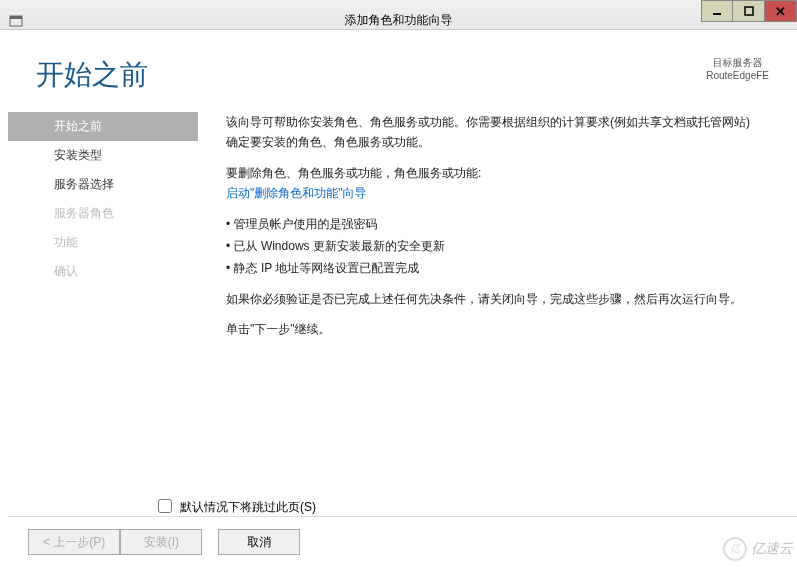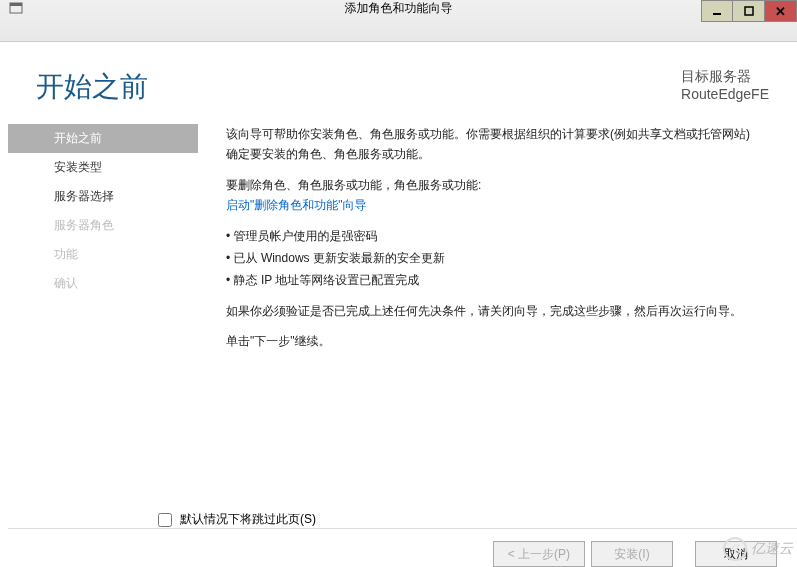--- a/index.html
+++ b/index.html
@@ -1,49 +1,49 @@
 <!DOCTYPE html>
 <html><head>
 <meta charset="utf-8">
 <style>
 * { box-sizing: border-box; margin: 0; padding: 0; }
 body { font-family: "Microsoft YaHei", "Segoe UI", sans-serif; background: #fff; width: 797px; height: 567px; overflow: hidden; }
 
-.titlebar { height: 42px; background: linear-gradient(#f0f0f0,#e8e8e8); border-bottom: 1px solid #ccc; display: flex; align-items: flex-start; position: relative; }
+.titlebar { height: 30px; background: linear-gradient(#f0f0f0,#e8e8e8); border-bottom: 1px solid #ccc; display: flex; align-items: flex-end; position: relative; }
 .titlebar-icon { width: 16px; height: 16px; margin-left: 8px; display: inline-flex; align-items: center; justify-content: center; }
 .titlebar-title { position: absolute; left: 50%; transform: translateX(-50%); font-size: 12px; color: #000; }
 .titlebar-buttons { position: absolute; right: 0; top: 0; display: flex; }
 .titlebar-btn { width: 32px; height: 22px; border: 1px solid #888; display: flex; align-items: center; justify-content: center; font-family: sans-serif; font-size: 13px; font-weight: bold; cursor: pointer; }
 .tb-min { background: #d3d3b8; }
 .tb-max { background: #d3d3b8; border-left: none; }
 .tb-close { background: #c75050; color: #000; border-left: none; }
 
 .content-wrap { height: 537px; display: flex; flex-direction: column; margin-left: 8px; }
 .header-row { display: flex; padding: 26px 28px 14px 28px; }
 .page-heading { font-size: 28px; color: #1a5a8a; font-weight: 300; flex: 1; }
-.server-info { text-align: left; font-size: 14px; color: #555; }
+.server-info { text-align: center; font-size: 10px; color: #555; }
 
 .body-row { display: flex; flex: 1; padding: 0 28px 0 0; }
 .sidebar { width: 190px; padding-top: 4px; }
 .sidebar-item { font-size: 12px; padding: 6px 0 6px 46px; color: #bbb; cursor: default; }
 .sidebar-item.active { background: #b0b0b0; color: #fff; padding-left: 46px; position: relative; }
 .sidebar-item.active::before { content: ''; position: absolute; left: 26px; top: 0; bottom: 0; width: 0; }
 .sidebar-item.enabled { color: #333; cursor: pointer; }
 
 .main { flex: 1; padding: 4px 8px 0 28px; font-size: 12px; color: #222; line-height: 1.7; }
 .main p { margin-bottom: 10px; }
 .main a { color: #0066cc; text-decoration: none; }
 .main ul { list-style: none; margin: 4px 0 10px 0; }
 .main ul li::before { content: "• "; }
 .main ul li { margin-bottom: 2px; }
 
-.skip-row { padding-left: 120px; margin-top: 8px; display: flex; align-items: center; font-size: 12px; }
+.skip-row { padding-left: 120px; margin-top: 8px; display: flex; align-items: flex-start; font-size: 12px; }
 .skip-row input { margin-left: 30px; margin-right: 8px; width: 14px; height: 14px; }
 
-.footer { border-top: 1px solid #ddd; padding: 12px 20px; display: flex; justify-content: flex-end; gap: 6px; }
+.footer { border-top: 1px solid #ddd; padding: 12px 20px; display: flex; justify-content: flex-start; }
 .footer button { font-size: 12px; padding: 4px 14px; min-width: 82px; height: 26px; background: #f0f0f0; border: 1px solid #aaa; cursor: pointer; font-family: inherit; }
 .footer button:disabled { color: #aaa; cursor: default; }
 .footer .btn-cancel { margin-left: 16px; }
 
 .watermark { position: absolute; right: 4px; bottom: 6px; font-size: 14px; color: #bbb; font-style: italic; display: flex; align-items: center; gap: 4px; pointer-events: none; }
 .watermark-circle { width: 24px; height: 24px; border: 2px solid #ddd; border-radius: 50%; display: inline-flex; align-items: center; justify-content: center; font-size: 10px; color: #ddd; }
 </style>
 </head>
 <body>
 

